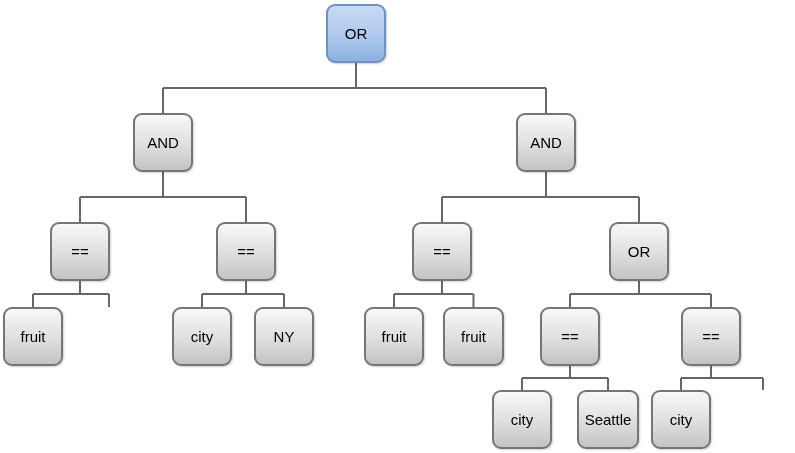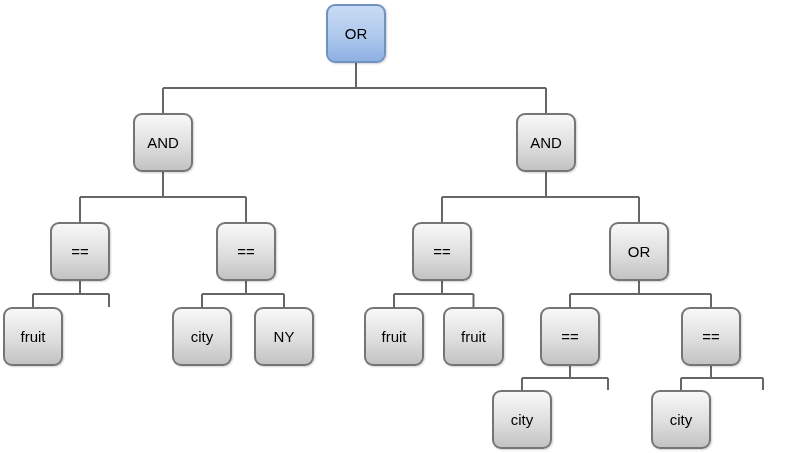--- a/index.html
+++ b/index.html
@@ -63,15 +63,16 @@
 
   <div class="node" style="left:3px;top:307px">fruit</div>
   <div class="node" style="left:172px;top:307px">city</div>
   <div class="node" style="left:254px;top:307px">NY</div>
   <div class="node" style="left:364px;top:307px">fruit</div>
   <div class="node" style="left:443px;top:307px;width:61px">fruit</div>
   <div class="node" style="left:540px;top:307px">==</div>
   <div class="node" style="left:681px;top:307px">==</div>
 
   <div class="node" style="left:492px;top:390px">city</div>
+  <div class="node" style="left:577px;top:390px;width:62px">Seattle</div>
   <div class="node" style="left:651px;top:390px">city</div>
 
 </div>
 
 </body></html>

